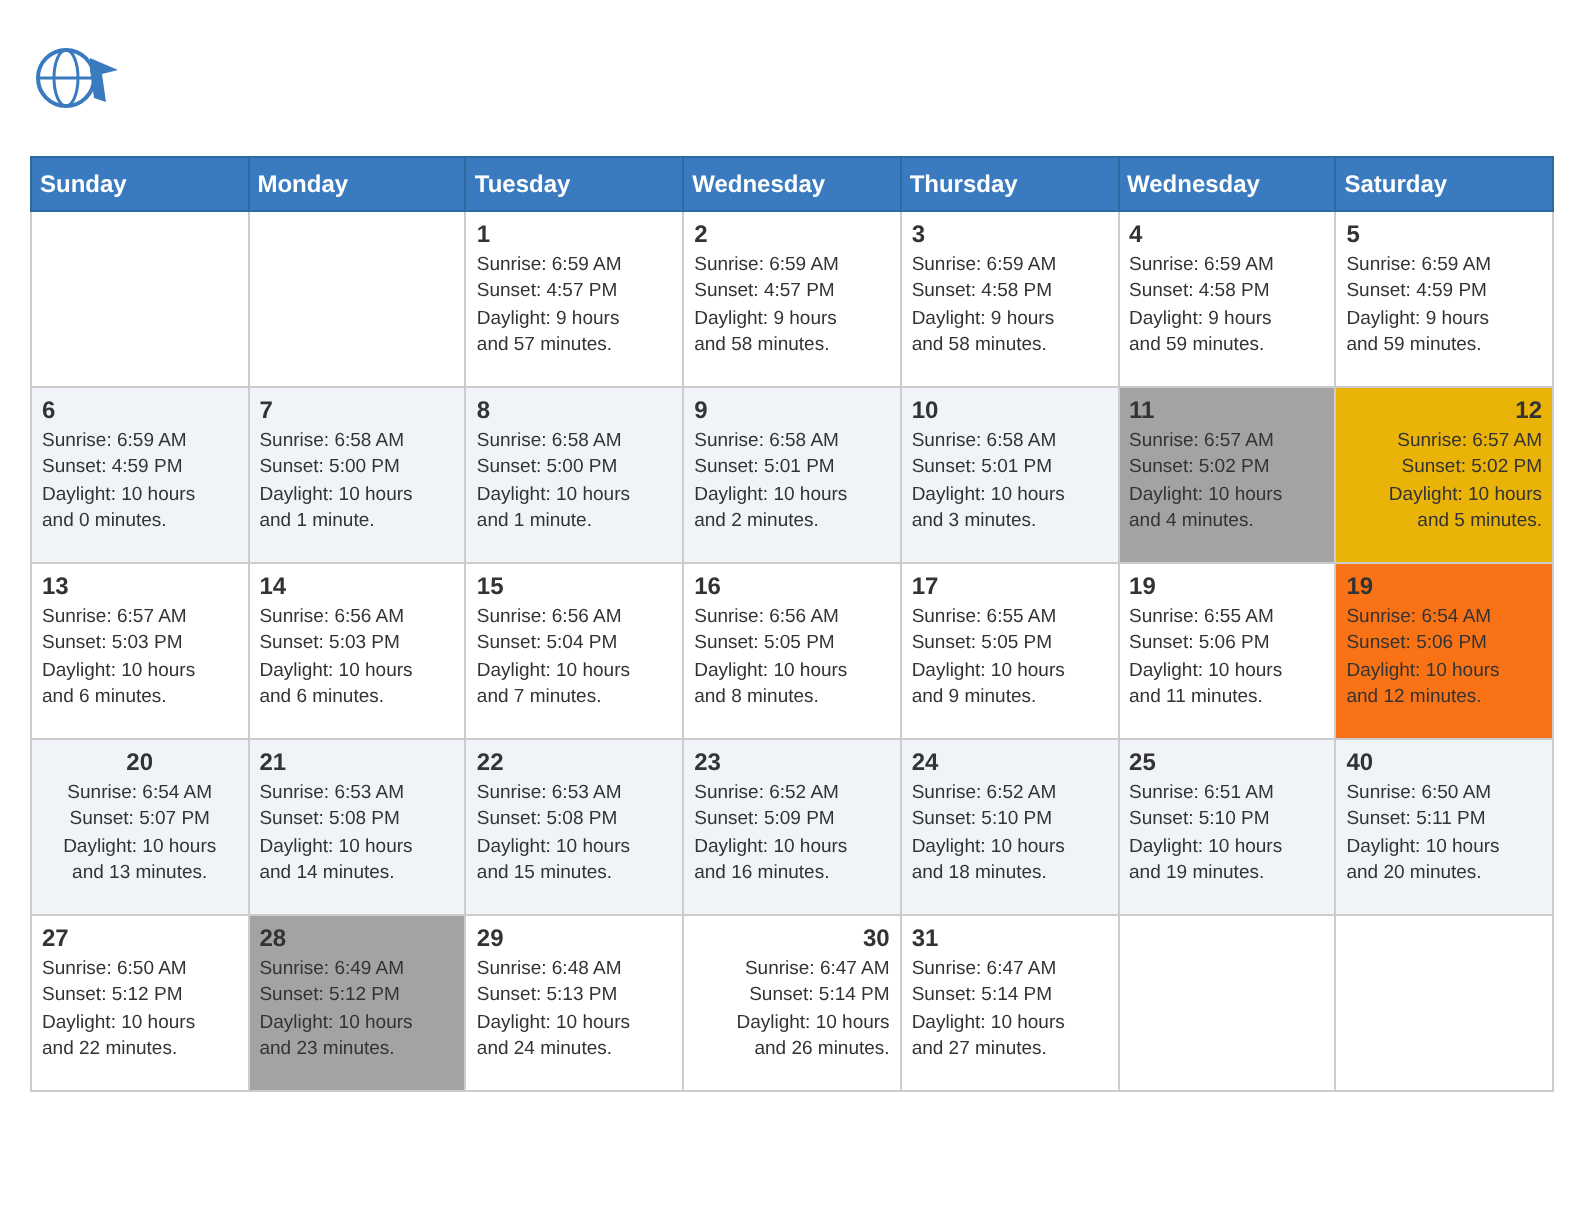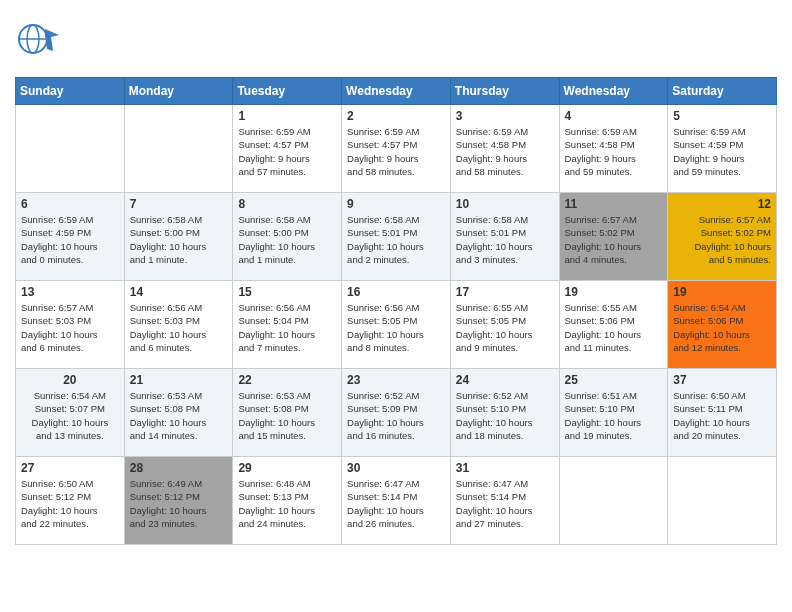--- a/index.html
+++ b/index.html
@@ -224,38 +224,38 @@
         </td>
         <td style="background: rgb(240, 244, 248);">
           <span class="day-num">24</span>
           <div class="day-info">Sunrise: 6:52 AM<br>Sunset: 5:10 PM<br>Daylight: 10 hours<br>and 18 minutes.</div>
         </td>
         <td style="background: rgb(240, 244, 248);">
           <span class="day-num">25</span>
           <div class="day-info">Sunrise: 6:51 AM<br>Sunset: 5:10 PM<br>Daylight: 10 hours<br>and 19 minutes.</div>
         </td>
         <td style="background: rgb(240, 244, 248);">
-          <span class="day-num">37</span>
+          <span class="day-num">40</span>
           <div class="day-info">Sunrise: 6:50 AM<br>Sunset: 5:11 PM<br>Daylight: 10 hours<br>and 20 minutes.</div>
         </td>
       </tr>
       <tr>
         <td style="background: rgb(255, 255, 255);">
           <span class="day-num">27</span>
           <div class="day-info">Sunrise: 6:50 AM<br>Sunset: 5:12 PM<br>Daylight: 10 hours<br>and 22 minutes.</div>
         </td>
         <td style="background: #a3a3a3;">
           <span class="day-num">28</span>
           <div class="day-info">Sunrise: 6:49 AM<br>Sunset: 5:12 PM<br>Daylight: 10 hours<br>and 23 minutes.</div>
         </td>
         <td style="background: rgb(255, 255, 255); margin-left: 28px;">
           <span class="day-num">29</span>
           <div class="day-info">Sunrise: 6:48 AM<br>Sunset: 5:13 PM<br>Daylight: 10 hours<br>and 24 minutes.</div>
         </td>
-        <td style="background: rgb(255, 255, 255);">
+        <td style="background: rgb(255, 255, 255); text-align: right;">
           <span class="day-num">30</span>
           <div class="day-info">Sunrise: 6:47 AM<br>Sunset: 5:14 PM<br>Daylight: 10 hours<br>and 26 minutes.</div>
         </td>
         <td style="background: rgb(255, 255, 255);">
           <span class="day-num">31</span>
           <div class="day-info">Sunrise: 6:47 AM<br>Sunset: 5:14 PM<br>Daylight: 10 hours<br>and 27 minutes.</div>
         </td>
         <td class="empty"></td>
         <td class="empty"></td>
       </tr>

